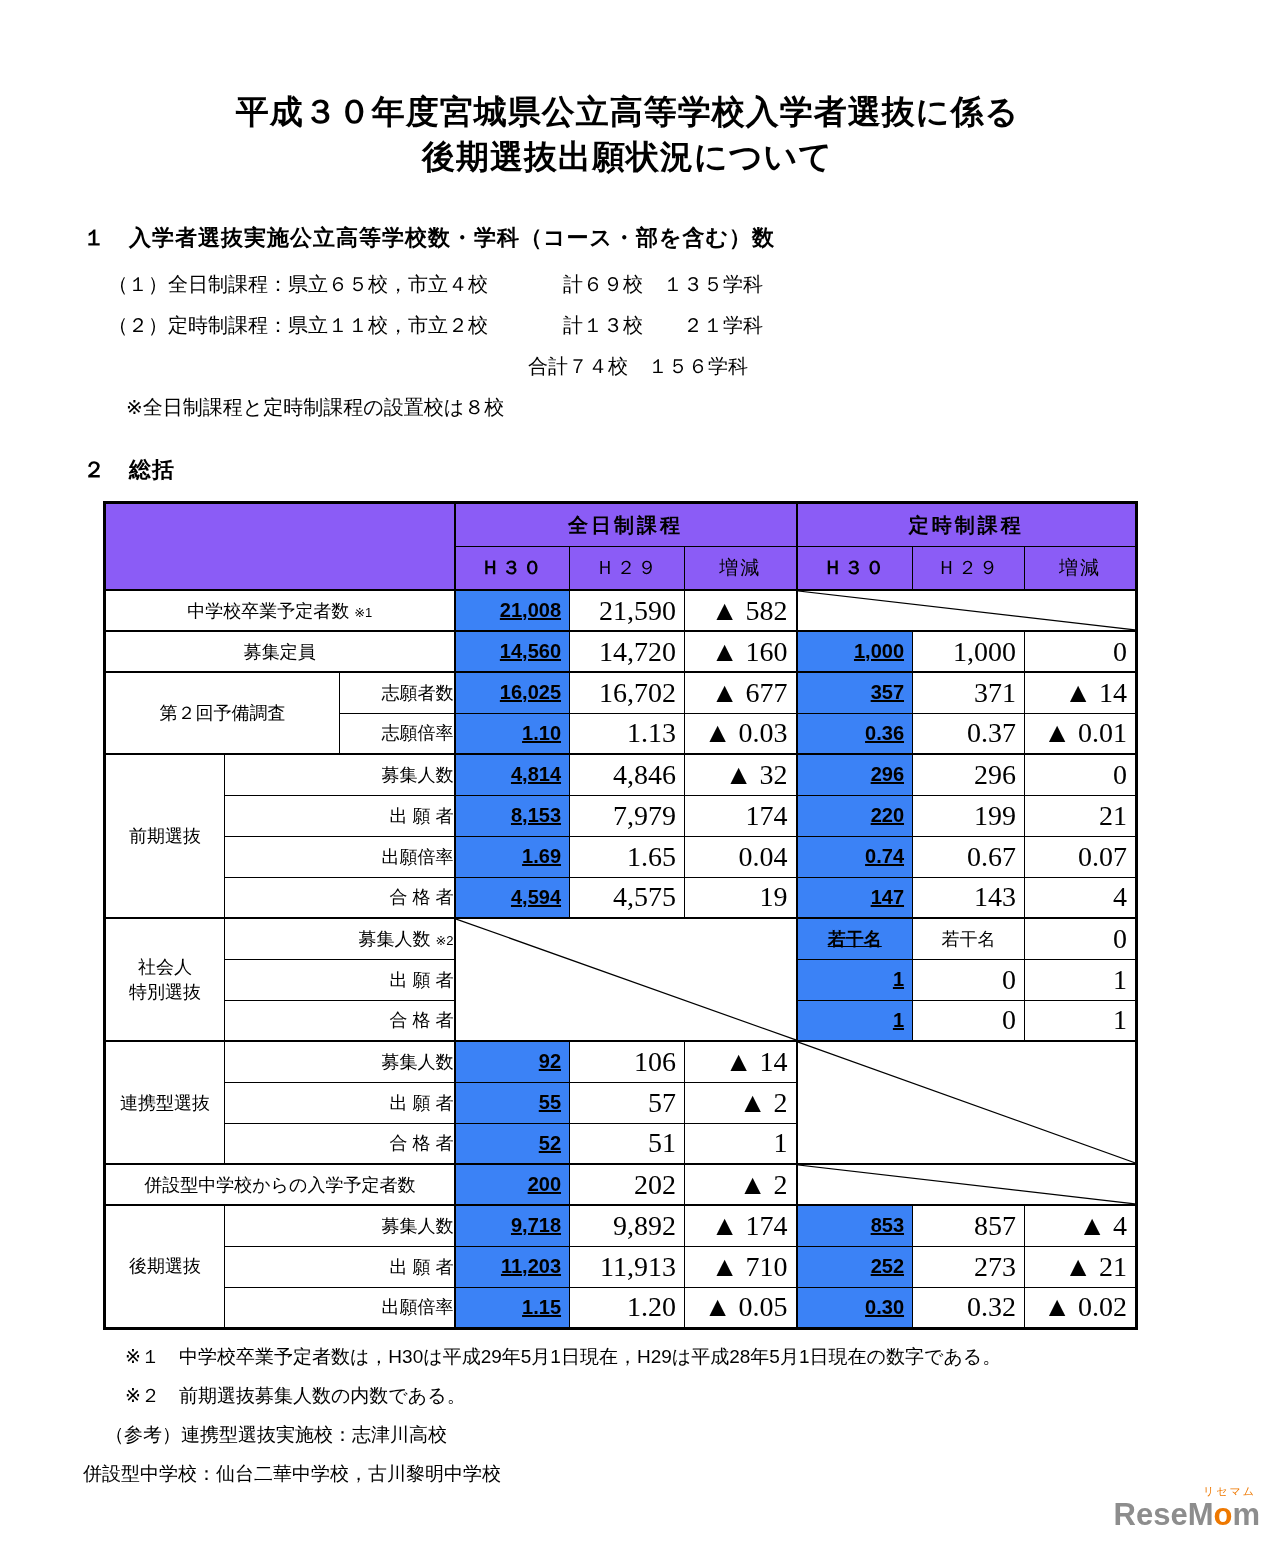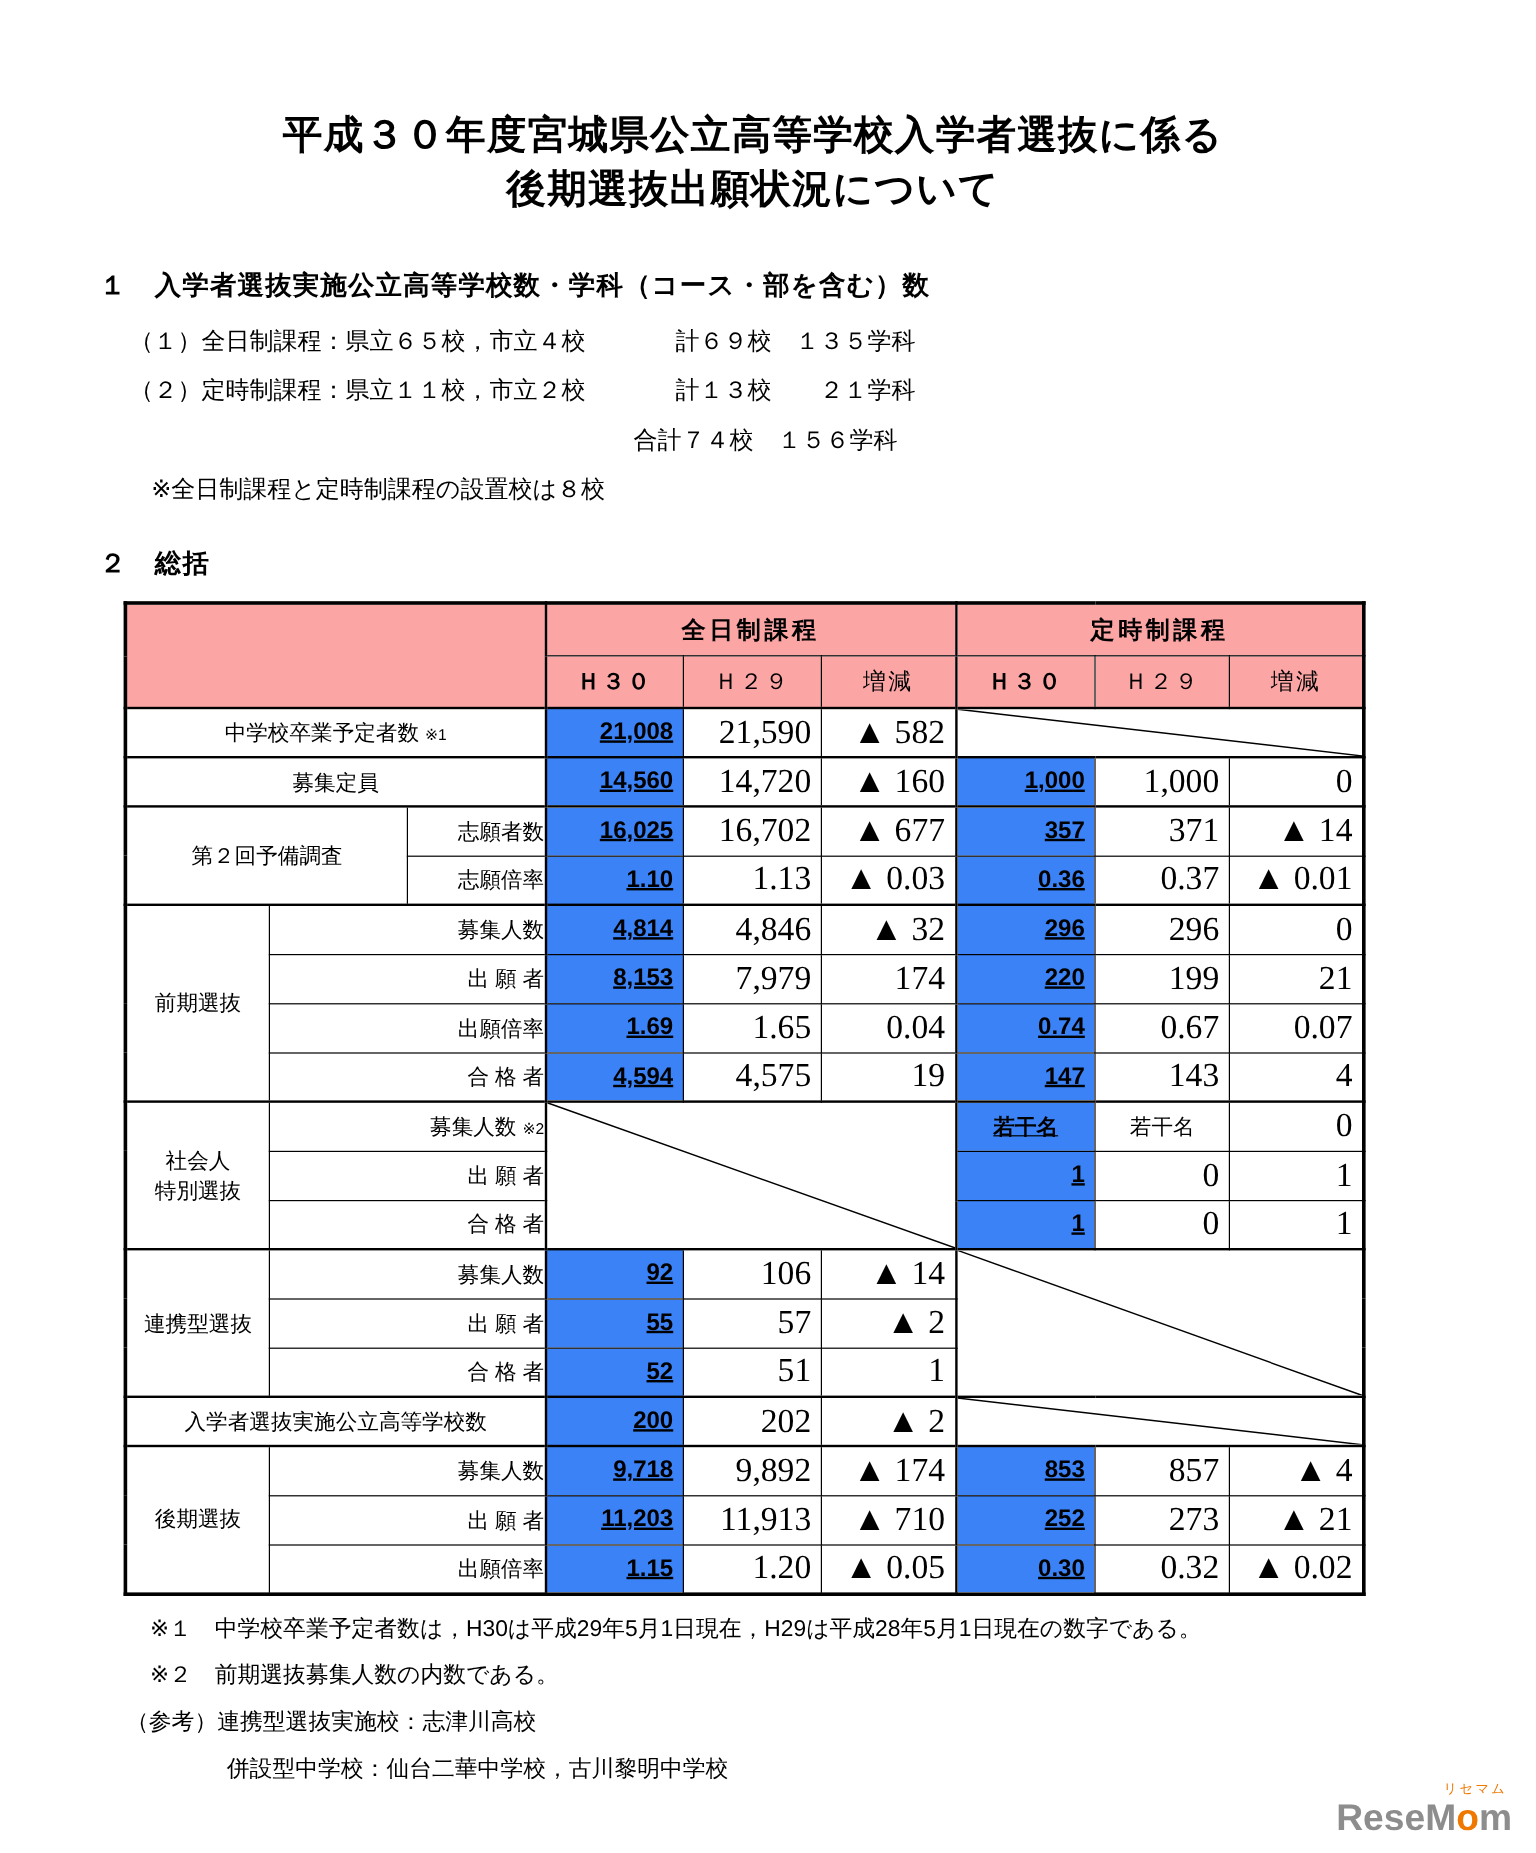--- a/index.html
+++ b/index.html
@@ -17,42 +17,42 @@
   .s1-spacer{width:420px;flex:0 0 auto;}
   .s1-note{margin-left:43px;font-size:20px;margin-top:12px;}
 
   .sec2{margin-top:34px;}
 
   table.summary{border-collapse:collapse;table-layout:fixed;width:1032px;margin:16px 0 0 20px;border:3px solid #000;}
   th,td{border:1px solid #000;overflow:hidden;padding:0;}
   tbody tr{height:41px;}
   .hrow1 th,.hrow2 th{height:42px;}
   tr.gtop>td{border-top:2px solid #000;}
-  .yellow{background:#fca5a5;}
+  .yellow{background:#8b5cf6;}
   .ghead{font-size:20px;font-weight:bold;letter-spacing:3px;text-align:center;}
   .h30h{font-size:19px;font-weight:bold;letter-spacing:2px;text-align:center;}
   .h29h,.diffh{font-size:19px;font-weight:normal;letter-spacing:2px;text-align:center;}
   .lbl{font-size:18px;text-align:center;vertical-align:middle;}
   .sublbl{font-size:18px;text-align:right;}
   .lnote{font-size:13px;margin-left:5px;}
   .prelines{white-space:pre-line;line-height:1.35;}
   .h30{background:#3b82f6;font-weight:bold;font-size:20px;text-align:right;padding-right:8px;font-family:"Liberation Sans",sans-serif;text-decoration:underline;}
   .num{font-family:"Liberation Serif","DejaVu Serif",serif;font-size:28px;text-align:right;padding-right:8px;}
   .jtext{font-family:"Liberation Sans",sans-serif;font-size:18px;margin-top:28px;}
   .center{text-align:center;padding-right:0;}
   .b-left-2{border-left:2px solid #000;}
   .diag{position:relative;padding:0;}
   .diagbox{position:absolute;top:0;left:0;right:0;bottom:0;}
   .diagbox svg{display:block;width:100%;height:100%;}
   .diagbox line{stroke:#000;stroke-width:1.2;vector-effect:non-scaling-stroke;}
 
   .notes{margin-top:14px;font-size:19px;}
   .note-line{margin-left:42px;margin-bottom:13px;}
   .ref1{margin-left:22px;margin-bottom:13px;}
-  .ref2{margin-left:106px;}
+  .ref2{}
 
   .logo{position:absolute;right:20px;bottom:14px;text-align:right;line-height:1;}
   .logo-small{display:block;font-size:11px;color:#ee7800;letter-spacing:2px;margin-bottom:2px;margin-right:4px;}
   .logo-main{font-size:31px;font-weight:bold;color:#8d8d8d;letter-spacing:0;}
   .logo-main .orange{color:#ee7800;}
 </style>
 </head>
 <body>
 
 <div class="page">
@@ -246,21 +246,21 @@
             <td class="num">▲ 2</td>
           </tr>
           <tr>
             <td class="sublbl" colspan="2"><span>合 格 者</span></td>
             <td class="h30 b-left-2">52</td>
             <td class="num">51</td>
             <td class="num">1</td>
           </tr>
 
           <tr class="gtop">
-            <td class="lbl" colspan="3"><span>入学者選抜実施公立高等学校数</span></td>
+            <td class="lbl" colspan="3"><span>併設型中学校からの入学予定者数</span></td>
             <td class="h30 b-left-2">200</td>
             <td class="num">202</td>
             <td class="num">▲ 2</td>
             <td class="diag b-left-2" colspan="3">
               <div class="diagbox">
                   <svg viewBox="0 0 100 100" preserveAspectRatio="none">
                     <line x1="0" y1="0" x2="100" y2="100"></line>
                   </svg>
                 </div>
             </td>

